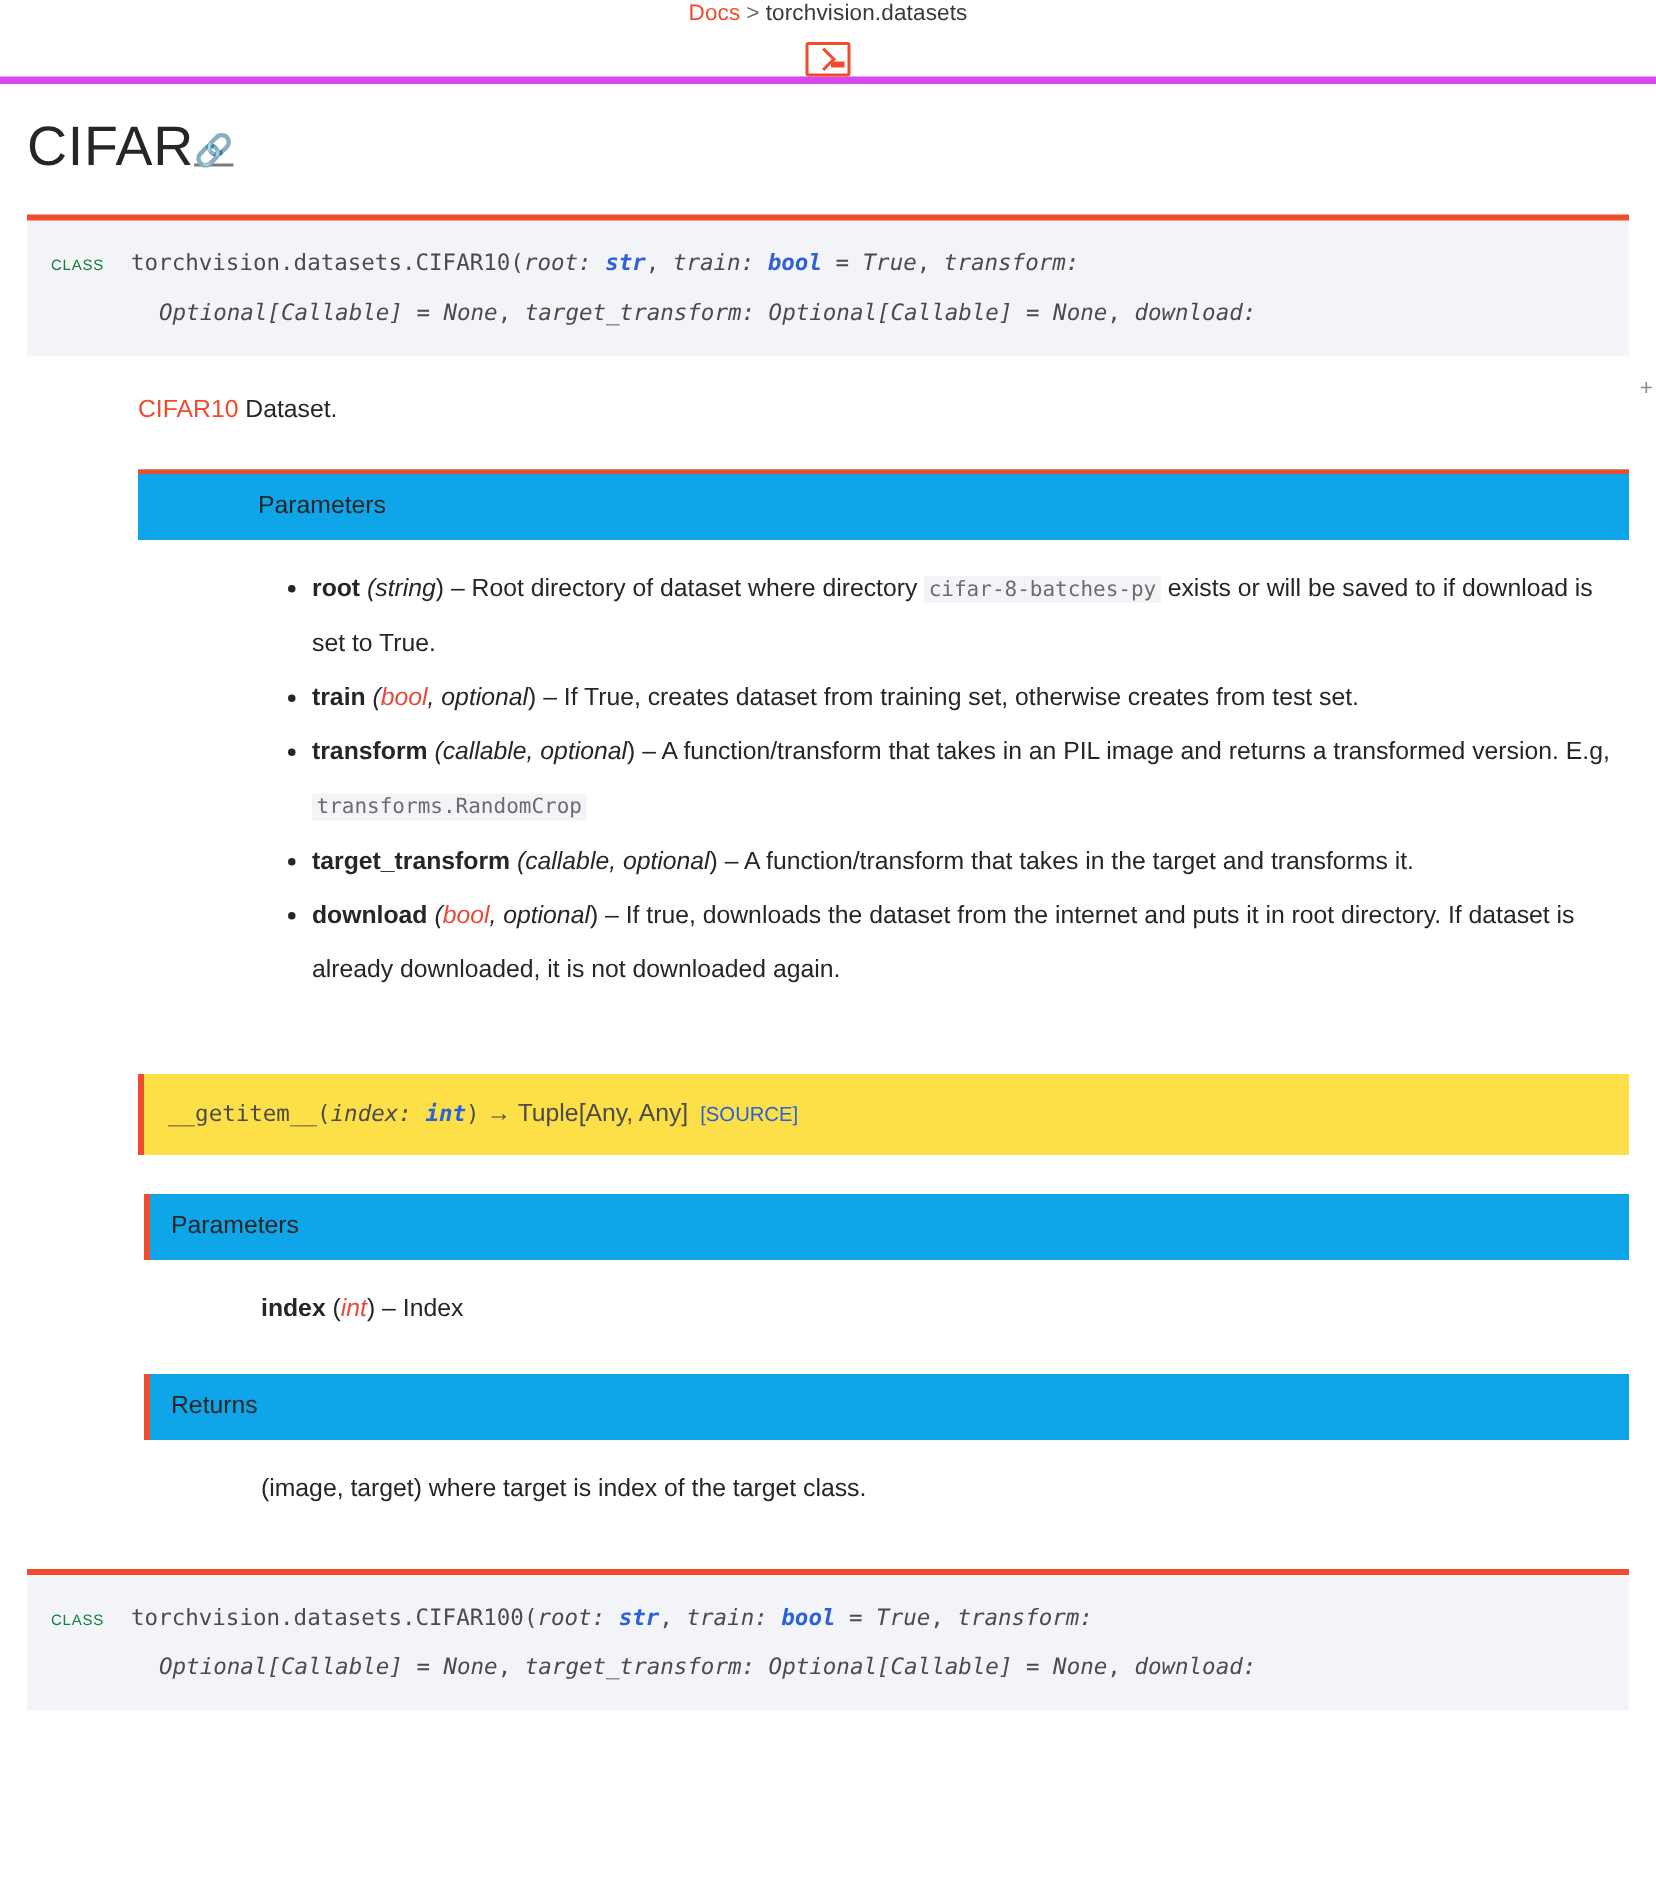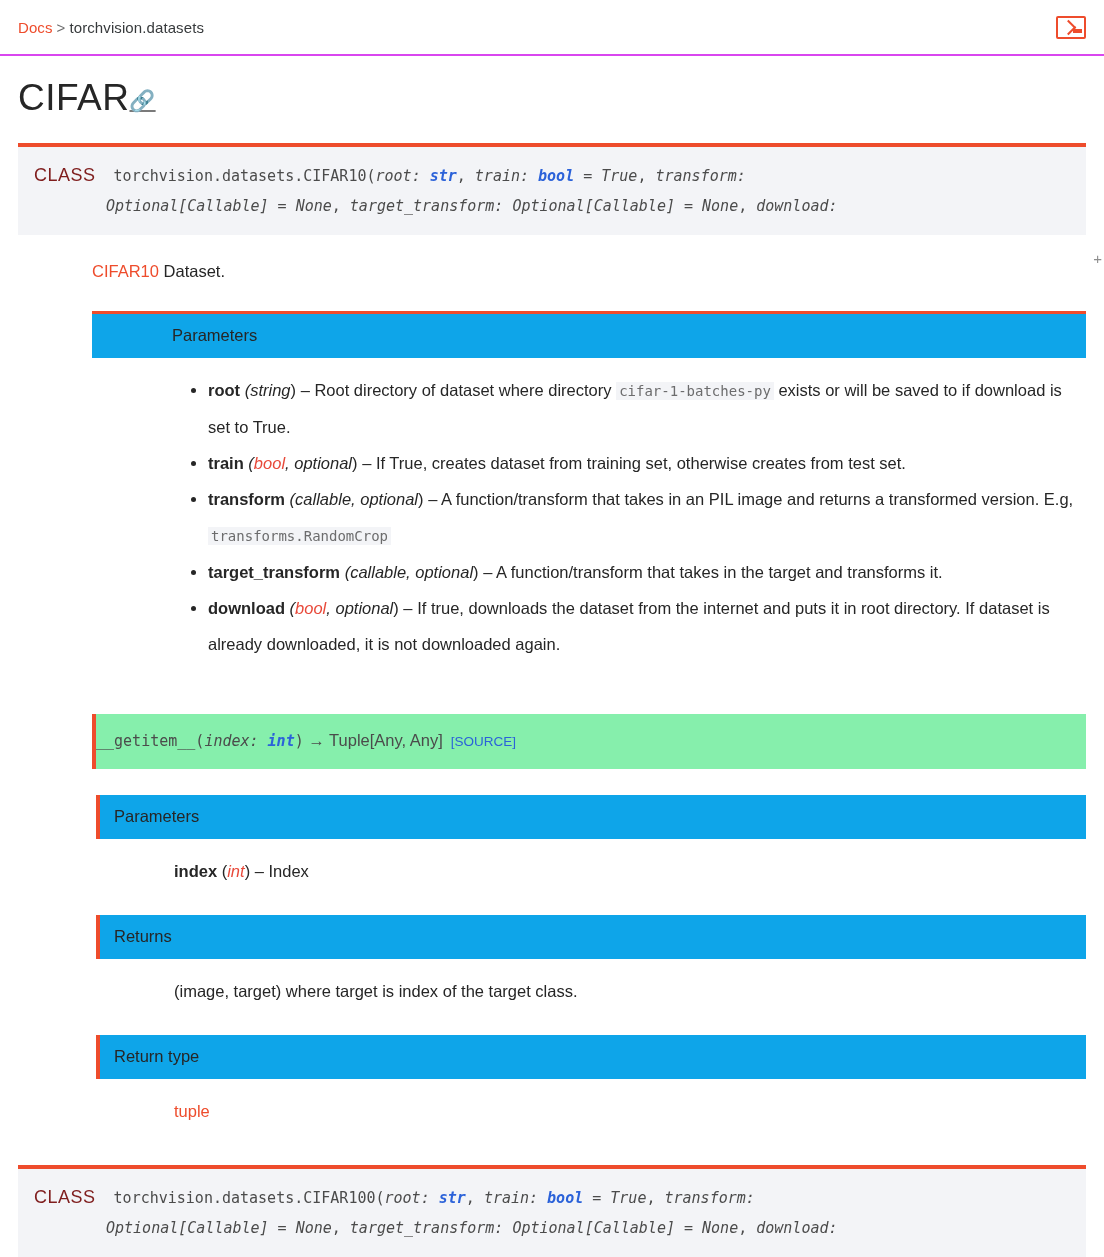--- a/index.html
+++ b/index.html
@@ -12,25 +12,26 @@
     height: 1257px;
     font-family: "Liberation Sans", sans-serif;
     color: #262626;
     overflow: hidden;
     position: relative;
   }
 
   
   .topbar {
     height: 56px;
-    border-bottom: 2px solid #d946ef;
+    border-bottom: 5px solid #d946ef;
     display: flex;
     align-items: center;
     padding: 0 18px 0 18px;
     box-sizing: border-box;
+    flex-direction: column;
   }
   .breadcrumb {
     font-size: 15px;
     color: #6c6c6d;
     letter-spacing: 0.1px;
     white-space: nowrap;
   }
   .breadcrumb .crumb-link {
     color: #ee4c2c;
     text-decoration: none;
@@ -103,22 +104,22 @@
   }
   .sig-line {
     font-family: "DejaVu Sans Mono", monospace;
     font-size: 15px;
     line-height: 30px;
     color: #4b4b4b;
     white-space: nowrap;
   }
   .sig-kw {
     font-family: "Liberation Sans", sans-serif;
-    font-size: 18px;
-    color: #7f1d1d;
+    font-size: 10px;
+    color: #15803d;
     letter-spacing: 0.5px;
     text-align: center;
   }
   .sig-name { color: #4b4b4b; }
   .sig-param { font-style: italic; color: #4b4b4b; }
   .sig-type { font-style: italic; color: #2b62d9; font-weight: bold; }
   .sig-ann { font-style: italic; color: #4b4b4b; }
   .sig-punct { color: #4b4b4b; }
   .sig-default { font-style: italic; color: #4b4b4b; }
   .sig-indent { display: inline-block; width: 72px; }
@@ -186,23 +187,23 @@
     color: #262626;
     padding-left: 78px;
     margin-top: 14px;
   }
   .field-body-simple .p-name { font-weight: bold; }
   .ret-type-link { color: #ee4c2c; text-decoration: none; }
 
   
   .method-wrap { margin: 52px 0 0 74px; }
   .method-sig {
-    background: #86efac;
+    background: #fde047;
     border-left: 4px solid #ee4c2c;
-    padding: 13px 16px 14px 0;
+    padding: 13px 16px 14px 16px;
     box-sizing: border-box;
   }
   .method-sig .sig-line { line-height: 26px; }
   .sig-plain {
     font-family: "Liberation Sans", sans-serif;
     font-size: 16.5px;
     color: #4b4b4b;
   }
   .method-body { padding-left: 4px; }
   .method-body .fieldbox { margin-top: 26px; }
@@ -250,21 +251,21 @@
 
   <div class="class-desc">
     <a href="#" class="ref-link">CIFAR10</a><span> Dataset.</span>
   </div>
 
   <div class="fieldbox outer">
     <div class="field-head">Parameters</div>
     <ul class="param-list">
 
       <li>
-        <span class="p-name">root</span><span class="p-type"> (</span><span class="p-type">string</span><span>) </span><span>– </span><span>Root directory of dataset where directory </span><span class="literal">cifar-1-batches-py</span><span> exists or will be saved to if download is set to True.</span>
+        <span class="p-name">root</span><span class="p-type"> (</span><span class="p-type">string</span><span>) </span><span>– </span><span>Root directory of dataset where directory </span><span class="literal">cifar-8-batches-py</span><span> exists or will be saved to if download is set to True.</span>
       </li>
 
       <li>
         <span class="p-name">train</span><span class="p-type"> (</span><span class="p-type-red">bool</span><span class="p-type">, optional</span><span>) </span><span>– </span><span>If True, creates dataset from training set, otherwise creates from test set.</span>
       </li>
 
       <li>
         <span class="p-name">transform</span><span class="p-type"> (</span><span class="p-type">callable, optional</span><span>) </span><span>– </span><span>A function/transform that takes in an PIL image and returns a transformed version. E.g, </span><span class="literal">transforms.RandomCrop</span>
       </li>
 
@@ -293,26 +294,20 @@
         <div class="field-body-simple">
           <span class="p-name">index</span><span> (</span><span class="p-type-red">int</span><span>) </span><span>– </span><span>Index</span>
         </div>
       </div>
 
       <div class="fieldbox inner">
         <div class="field-head">Returns</div>
         <div class="field-body-simple">(image, target) where target is index of the target class.</div>
       </div>
 
-      <div class="fieldbox inner">
-        <div class="field-head">Return type</div>
-        <div class="field-body-simple">
-          <a href="#" class="ret-type-link">tuple</a>
-        </div>
-      </div>
 
     </div>
   </div>
 </div>
 
 <div class="sig-block" style="margin-top:36px;">
   <div class="sig-line">
     <span class="sig-kw">CLASS</span>&nbsp;&nbsp;<span class="sig-name">torchvision.datasets.CIFAR100</span><span class="sig-punct">(</span><span class="sig-param">root</span><span class="sig-ann">: </span><span class="sig-type">str</span><span class="sig-punct">, </span><span class="sig-param">train</span><span class="sig-ann">: </span><span class="sig-type">bool</span><span class="sig-ann"> = </span><span class="sig-default">True</span><span class="sig-punct">, </span><span class="sig-param">transform</span><span class="sig-ann">: </span>
   </div>
   <div class="sig-line">

